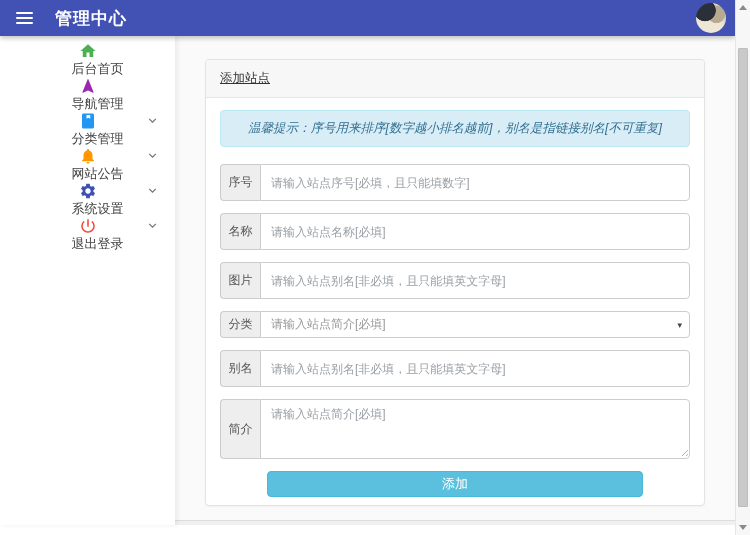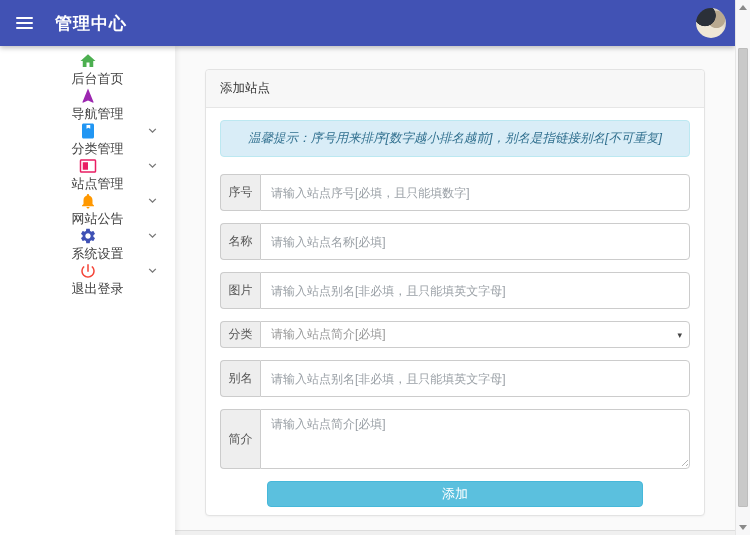--- a/index.html
+++ b/index.html
@@ -6,21 +6,21 @@
   html,body { margin:0; padding:0; }
   body {
     width:750px; height:535px; overflow:hidden;
     font-family:"Liberation Sans","DejaVu Sans",sans-serif;
     background:#fff;
   }
   .page { position:relative; width:750px; height:535px; }
 
   
   .navbar {
-    position:relative; height:46px; margin-right:15px;
+    position:relative; height:36px; margin-right:15px;
     background:#4152b4; display:flex; align-items:center;
     padding:0 9px 0 16px; box-shadow:0 2px 5px rgba(0,0,0,.25); z-index:6;
   }
   .hamburger { width:17px; height:12px; display:flex; flex-direction:column; justify-content:space-between; cursor:pointer; }
   .hamburger span { display:block; height:2px; background:#fff; border-radius:1px; }
   .navbar-title { color:#fff; font-size:17px; font-weight:600; margin-left:22px; letter-spacing:1px; }
   .avatar {
     margin-left:auto; width:30px; height:30px; border-radius:50%; overflow:hidden; cursor:pointer;
     background:
       radial-gradient(circle at 30% 25%, #2b3038 0 34%, rgba(43,48,56,0) 36%),
@@ -52,21 +52,21 @@
 
   
   .main { flex:1; position:relative; background:#fafafa; }
   .card {
     margin:23px 30px 0 30px; background:#fff;
     border:1px solid #e3e3e3; border-radius:4px;
     box-shadow:0 1px 2px rgba(0,0,0,.04);
   }
   .card-header {
     padding:10px 14px; background:#f7f7f7; border-bottom:1px solid #e6e6e6;
-    border-radius:4px 4px 0 0; font-size:12.5px; color:#333;
+    border-radius:4px 4px 0 0; font-size:12.5px; color:#333;text-decoration:underline;
   }
   .card-body { padding:12px 14px 6px 14px; }
   .alert {
     background:#d9edf7; border:1px solid #bce8f1; color:#31708f;
     border-radius:4px; text-align:center; font-size:12.5px;
     padding:9px 10px; margin-bottom:17px;font-style:italic;
   }
   .form-row { display:flex; margin-bottom:12px; }
   .addon {
     flex:0 0 40px; width:40px; display:flex; align-items:center; justify-content:center;
@@ -163,34 +163,20 @@
             </svg>
           </span>
         <span class="mi-label">分类管理</span>
         <span class="chev">
           <svg viewBox="0 0 24 24">
               <path d="M7.4 8.6 12 13.2l4.6-4.6L18 10l-6 6-6-6z"></path>
             </svg>
           </span>
       </div>
 
-      <div class="menu-item">
-        <span class="mi">
-          <svg viewBox="0 0 24 24" class="ic-site">
-              <path d="M21 3H3c-1.1 0-2 .9-2 2v14c0 1.1.9 2 2 2h18c1.1 0 2-.9 2-2V5c0-1.1-.9-2-2-2zm0 16H3V5h18v14z"></path>
-              <rect x="5" y="7" width="7" height="10"></rect>
-            </svg>
-          </span>
-        <span class="mi-label">站点管理</span>
-        <span class="chev">
-          <svg viewBox="0 0 24 24">
-              <path d="M7.4 8.6 12 13.2l4.6-4.6L18 10l-6 6-6-6z"></path>
-            </svg>
-          </span>
-      </div>
 
       <div class="menu-item">
         <span class="mi">
           <svg viewBox="0 0 24 24" class="ic-bell">
               <path d="M12 22c1.1 0 2-.9 2-2h-4c0 1.1.9 2 2 2zm6-6v-5c0-3.1-1.6-5.6-4.5-6.3V4c0-.8-.7-1.5-1.5-1.5s-1.5.7-1.5 1.5v.7C7.6 5.4 6 7.9 6 11v5l-2 2v1h16v-1l-2-2z"></path>
             </svg>
           </span>
         <span class="mi-label">网站公告</span>
         <span class="chev">
           <svg viewBox="0 0 24 24">

